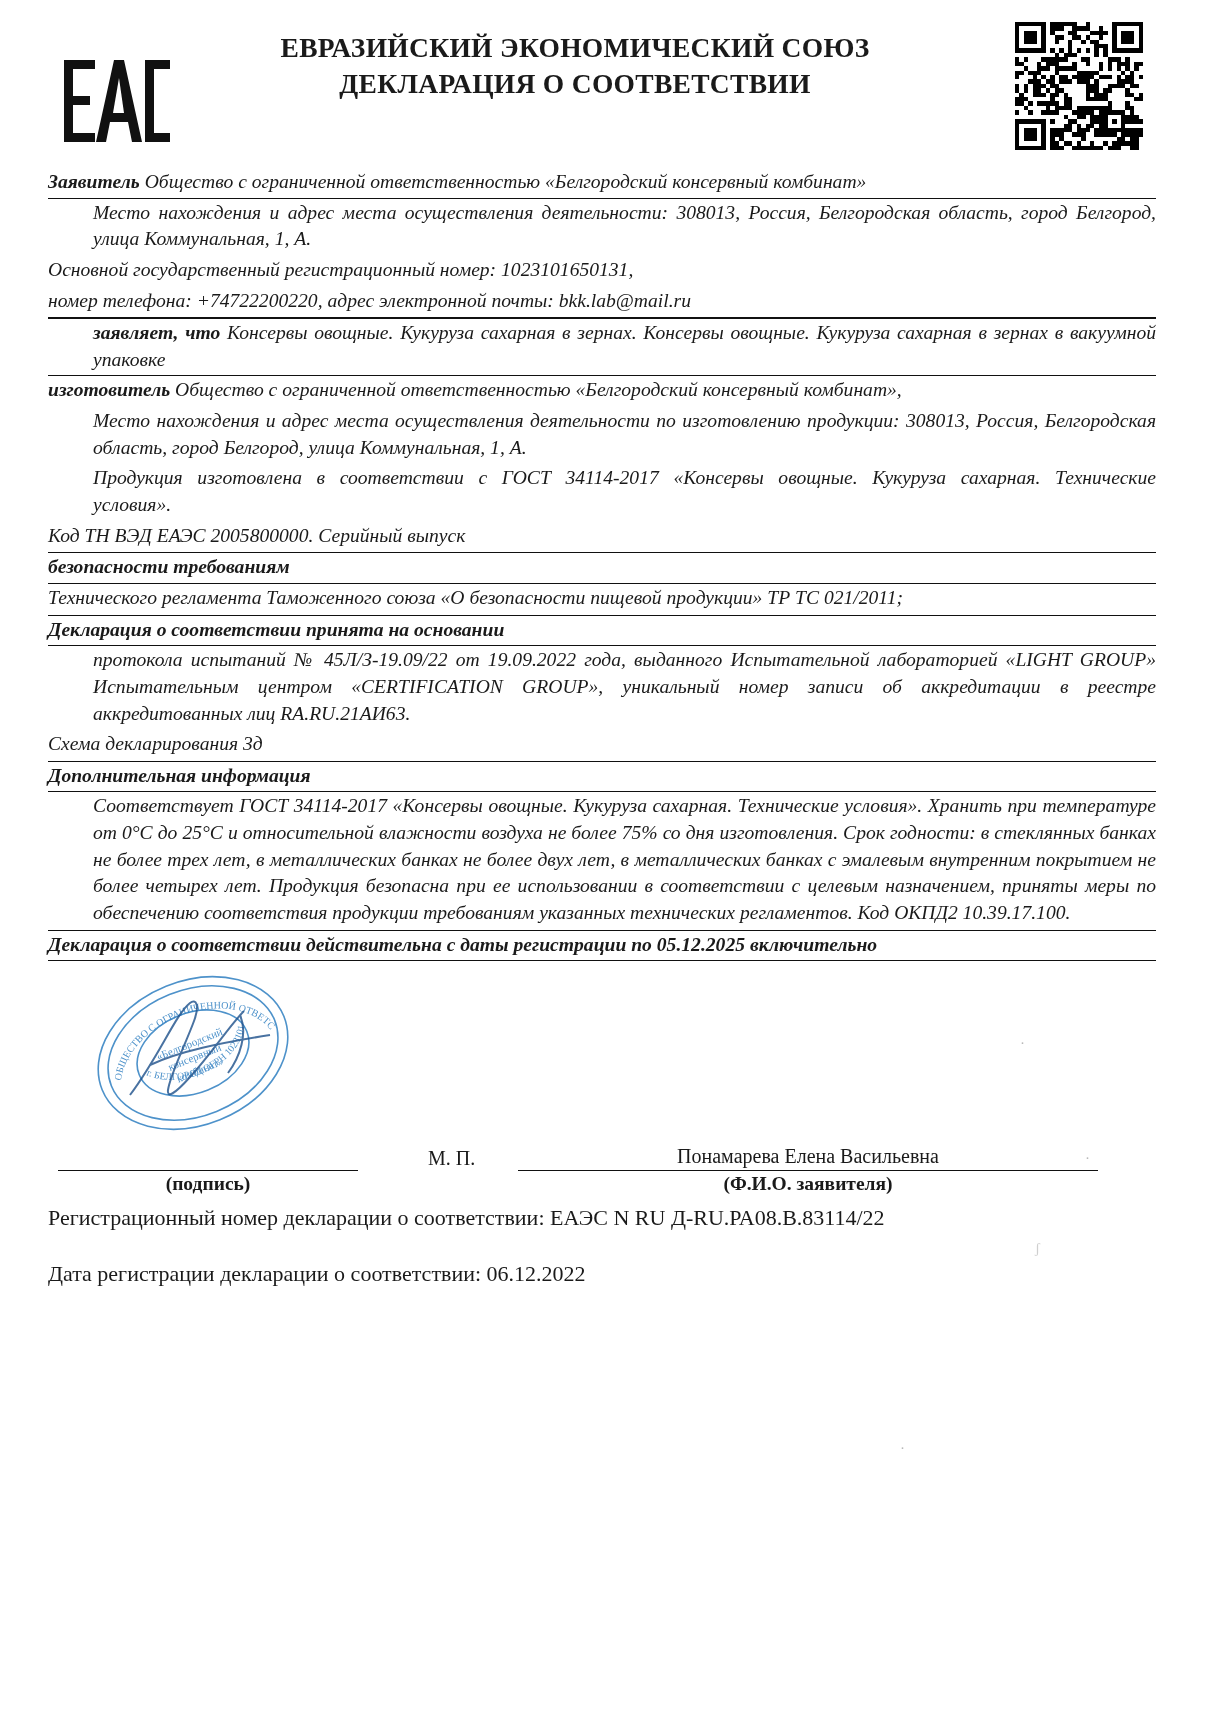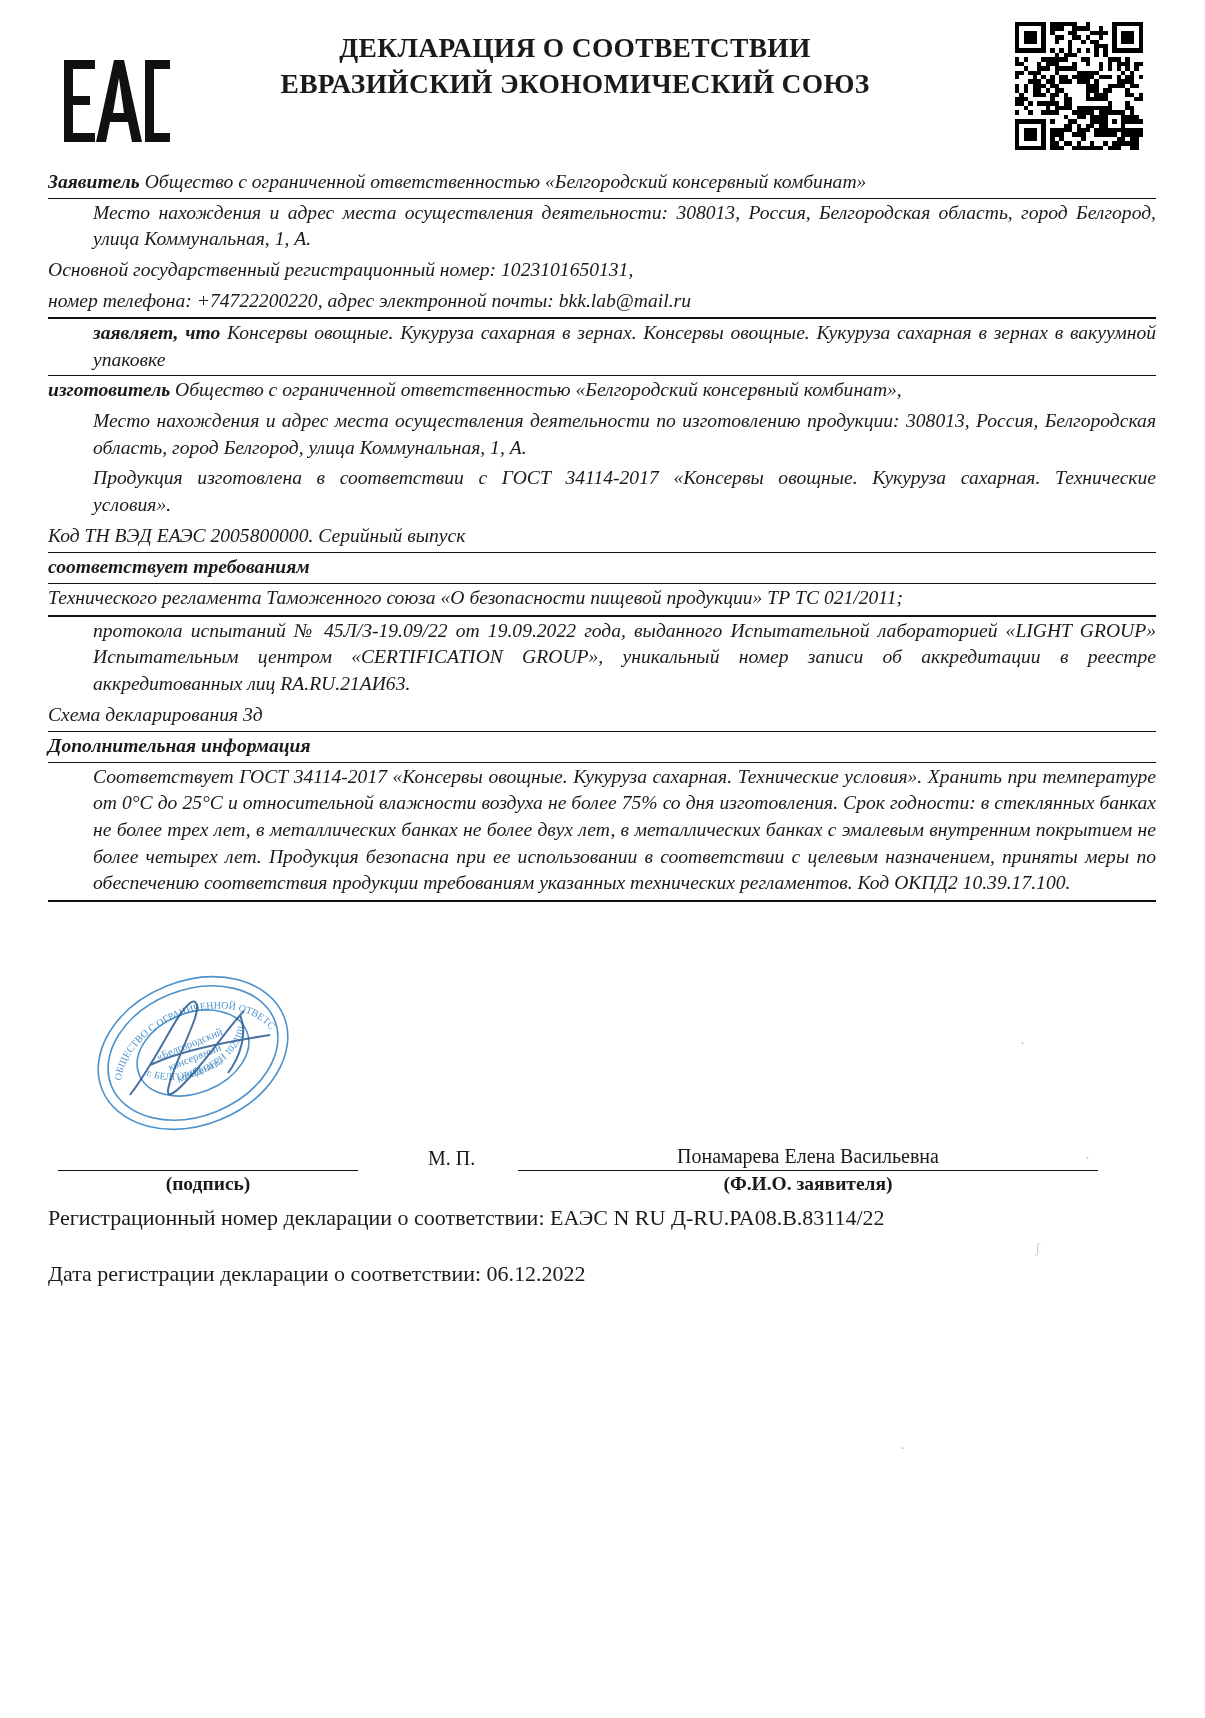--- a/index.html
+++ b/index.html
@@ -178,22 +178,22 @@
 
           <polygon points="52,2 62,2 80,84 70,84 66,64 48,64 44,84 34,84"></polygon>
           <polygon points="57,20 62,55 51,55" fill="#fff"></polygon>
 
           <path d="M108,2 L108,11 L92,11 L92,75 L108,75 L108,84 L83,84 L83,2 Z"></path>
         </g>
       </svg>
     </div>
 
     <div class="title-block">
+      <div class="title-line">ЕВРАЗИЙСКИЙ ЭКОНОМИЧЕСКИЙ СОЮЗ</div>
       <div class="title-line">ДЕКЛАРАЦИЯ О СООТВЕТСТВИИ</div>
-      <div class="title-line">ЕВРАЗИЙСКИЙ ЭКОНОМИЧЕСКИЙ СОЮЗ</div>
     </div>
 
     <div class="qr">
       <svg id="qrsvg" viewBox="0 0 29 29" width="128" height="128" shape-rendering="crispEdges" aria-hidden="true">
         <rect width="29" height="29" fill="#fff"></rect>
         <g id="qrcells" fill="#000">
             <rect x="0" y="0" width="1" height="1"></rect>
             <rect x="1" y="0" width="1" height="1"></rect>
             <rect x="2" y="0" width="1" height="1"></rect>
             <rect x="3" y="0" width="1" height="1"></rect>
@@ -664,38 +664,40 @@
 
     <div class="row">
       <span class="b">изготовитель</span>
       <span>Общество с ограниченной ответственностью «Белгородский консервный комбинат»,</span>
     </div>
     <div class="row just">Место нахождения и адрес места осуществления деятельности по изготовлению продукции: 308013, Россия, Белгородская область, город Белгород, улица Коммунальная, 1, А.</div>
     <div class="row just spaced">Продукция изготовлена в соответствии с ГОСТ 34114-2017 «Консервы овощные. Кукуруза сахарная. Технические условия».</div>
     <div class="row">Код ТН ВЭД ЕАЭС 2005800000. Серийный выпуск</div>
     <div class="rule"></div>
 
-    <div class="row b blk">соответствует требованиям</div>
+    <div class="row b blk">безопасности требованиям</div>
     <div class="rule"></div>
 
     <div class="row">Технического регламента Таможенного союза «О безопасности пищевой продукции» ТР ТС 021/2011;</div>
     <div class="rule"></div>
 
+    <div class="row b blk">Декларация о соответствии принята на основании</div>
     <div class="rule"></div>
 
     <div class="row just">протокола испытаний № 45Л/З-19.09/22 от 19.09.2022 года, выданного Испытательной лабораторией «LIGHT GROUP» Испытательным центром «CERTIFICATION GROUP», уникальный номер записи об аккредитации в реестре аккредитованных лиц RA.RU.21АИ63.</div>
     <div class="row">Схема декларирования 3д</div>
     <div class="rule"></div>
 
     <div class="row b blk">Дополнительная информация</div>
     <div class="rule"></div>
 
     <div class="row just">Соответствует ГОСТ 34114-2017 «Консервы овощные. Кукуруза сахарная. Технические условия». Хранить при температуре от 0°С до 25°С и относительной влажности воздуха не более 75% со дня изготовления. Срок годности: в стеклянных банках не более трех лет, в металлических банках не более двух лет, в металлических банках с эмалевым внутренним покрытием не более четырех лет. Продукция безопасна при ее использовании в соответствии с целевым назначением, приняты меры по обеспечению соответствия продукции требованиям указанных технических регламентов. Код ОКПД2 10.39.17.100.</div>
     <div class="rule"></div>
 
+    <div class="row b blk">Декларация о соответствии действительна с даты регистрации по 05.12.2025 включительно</div>
     <div class="rule"></div>
   </div>
 
   <div class="stamp">
     <svg viewBox="0 0 240 170" width="240" height="170" aria-hidden="true">
       <g transform="translate(118,88) rotate(-22)" fill="none" stroke="#2f7fc1" stroke-width="1.6" opacity="0.85">
         <ellipse cx="0" cy="0" rx="98" ry="72"></ellipse>
         <ellipse cx="0" cy="0" rx="88" ry="63"></ellipse>
         <ellipse cx="0" cy="0" rx="58" ry="40"></ellipse>
       </g>

